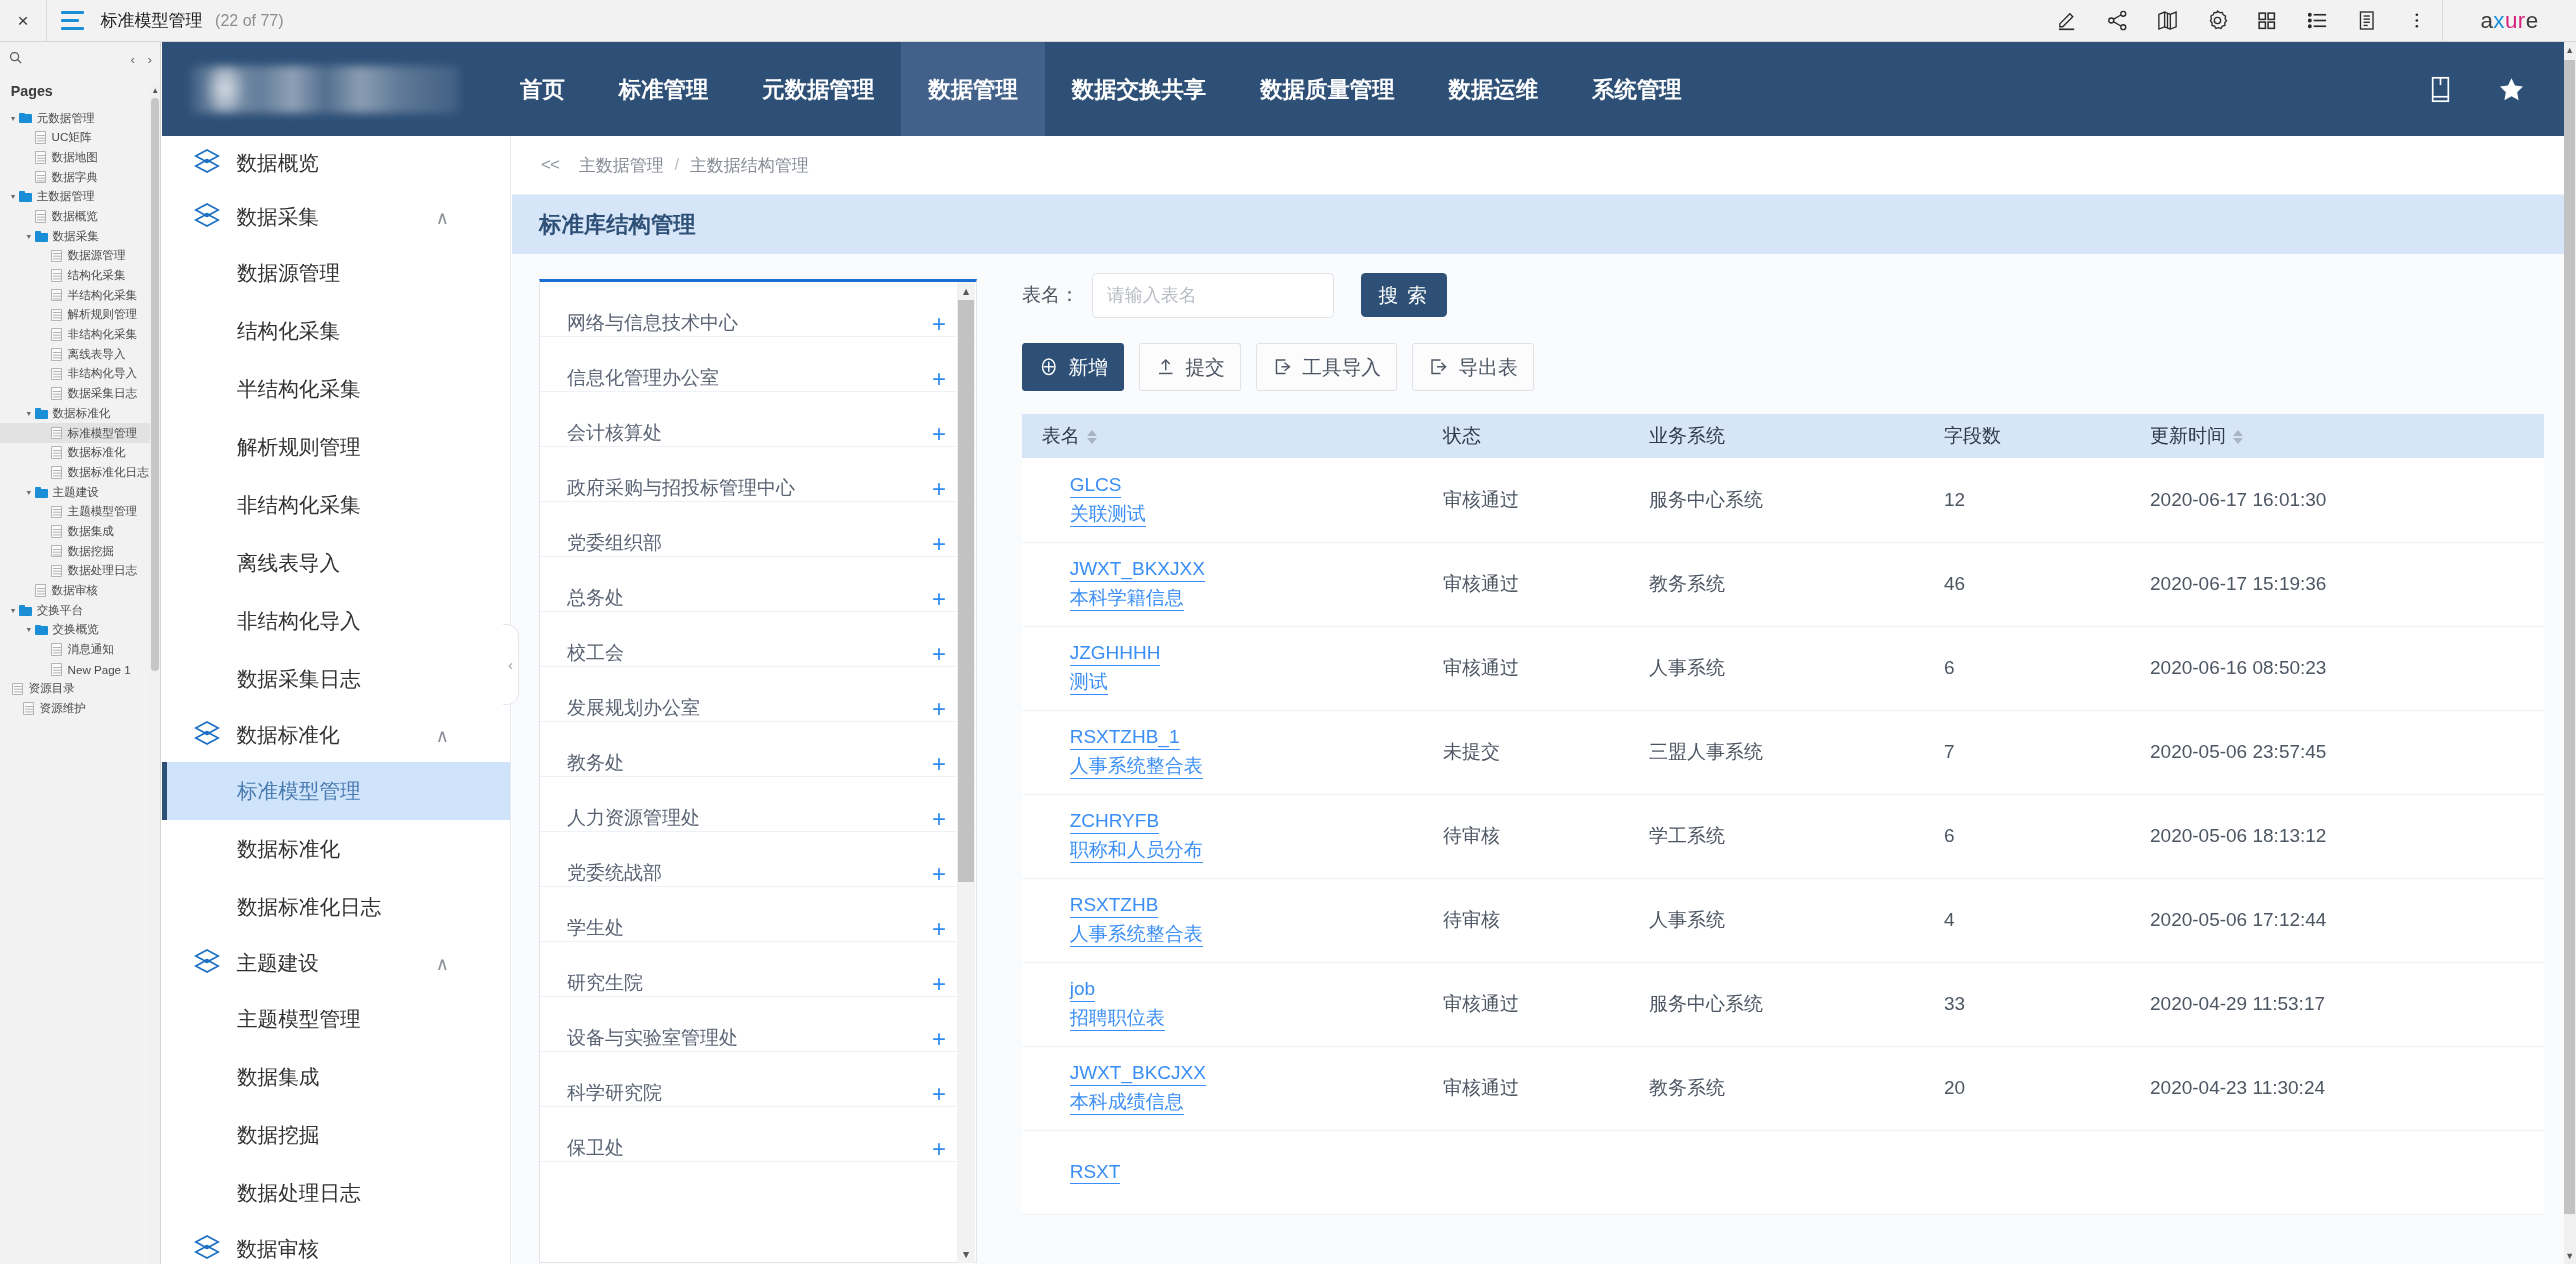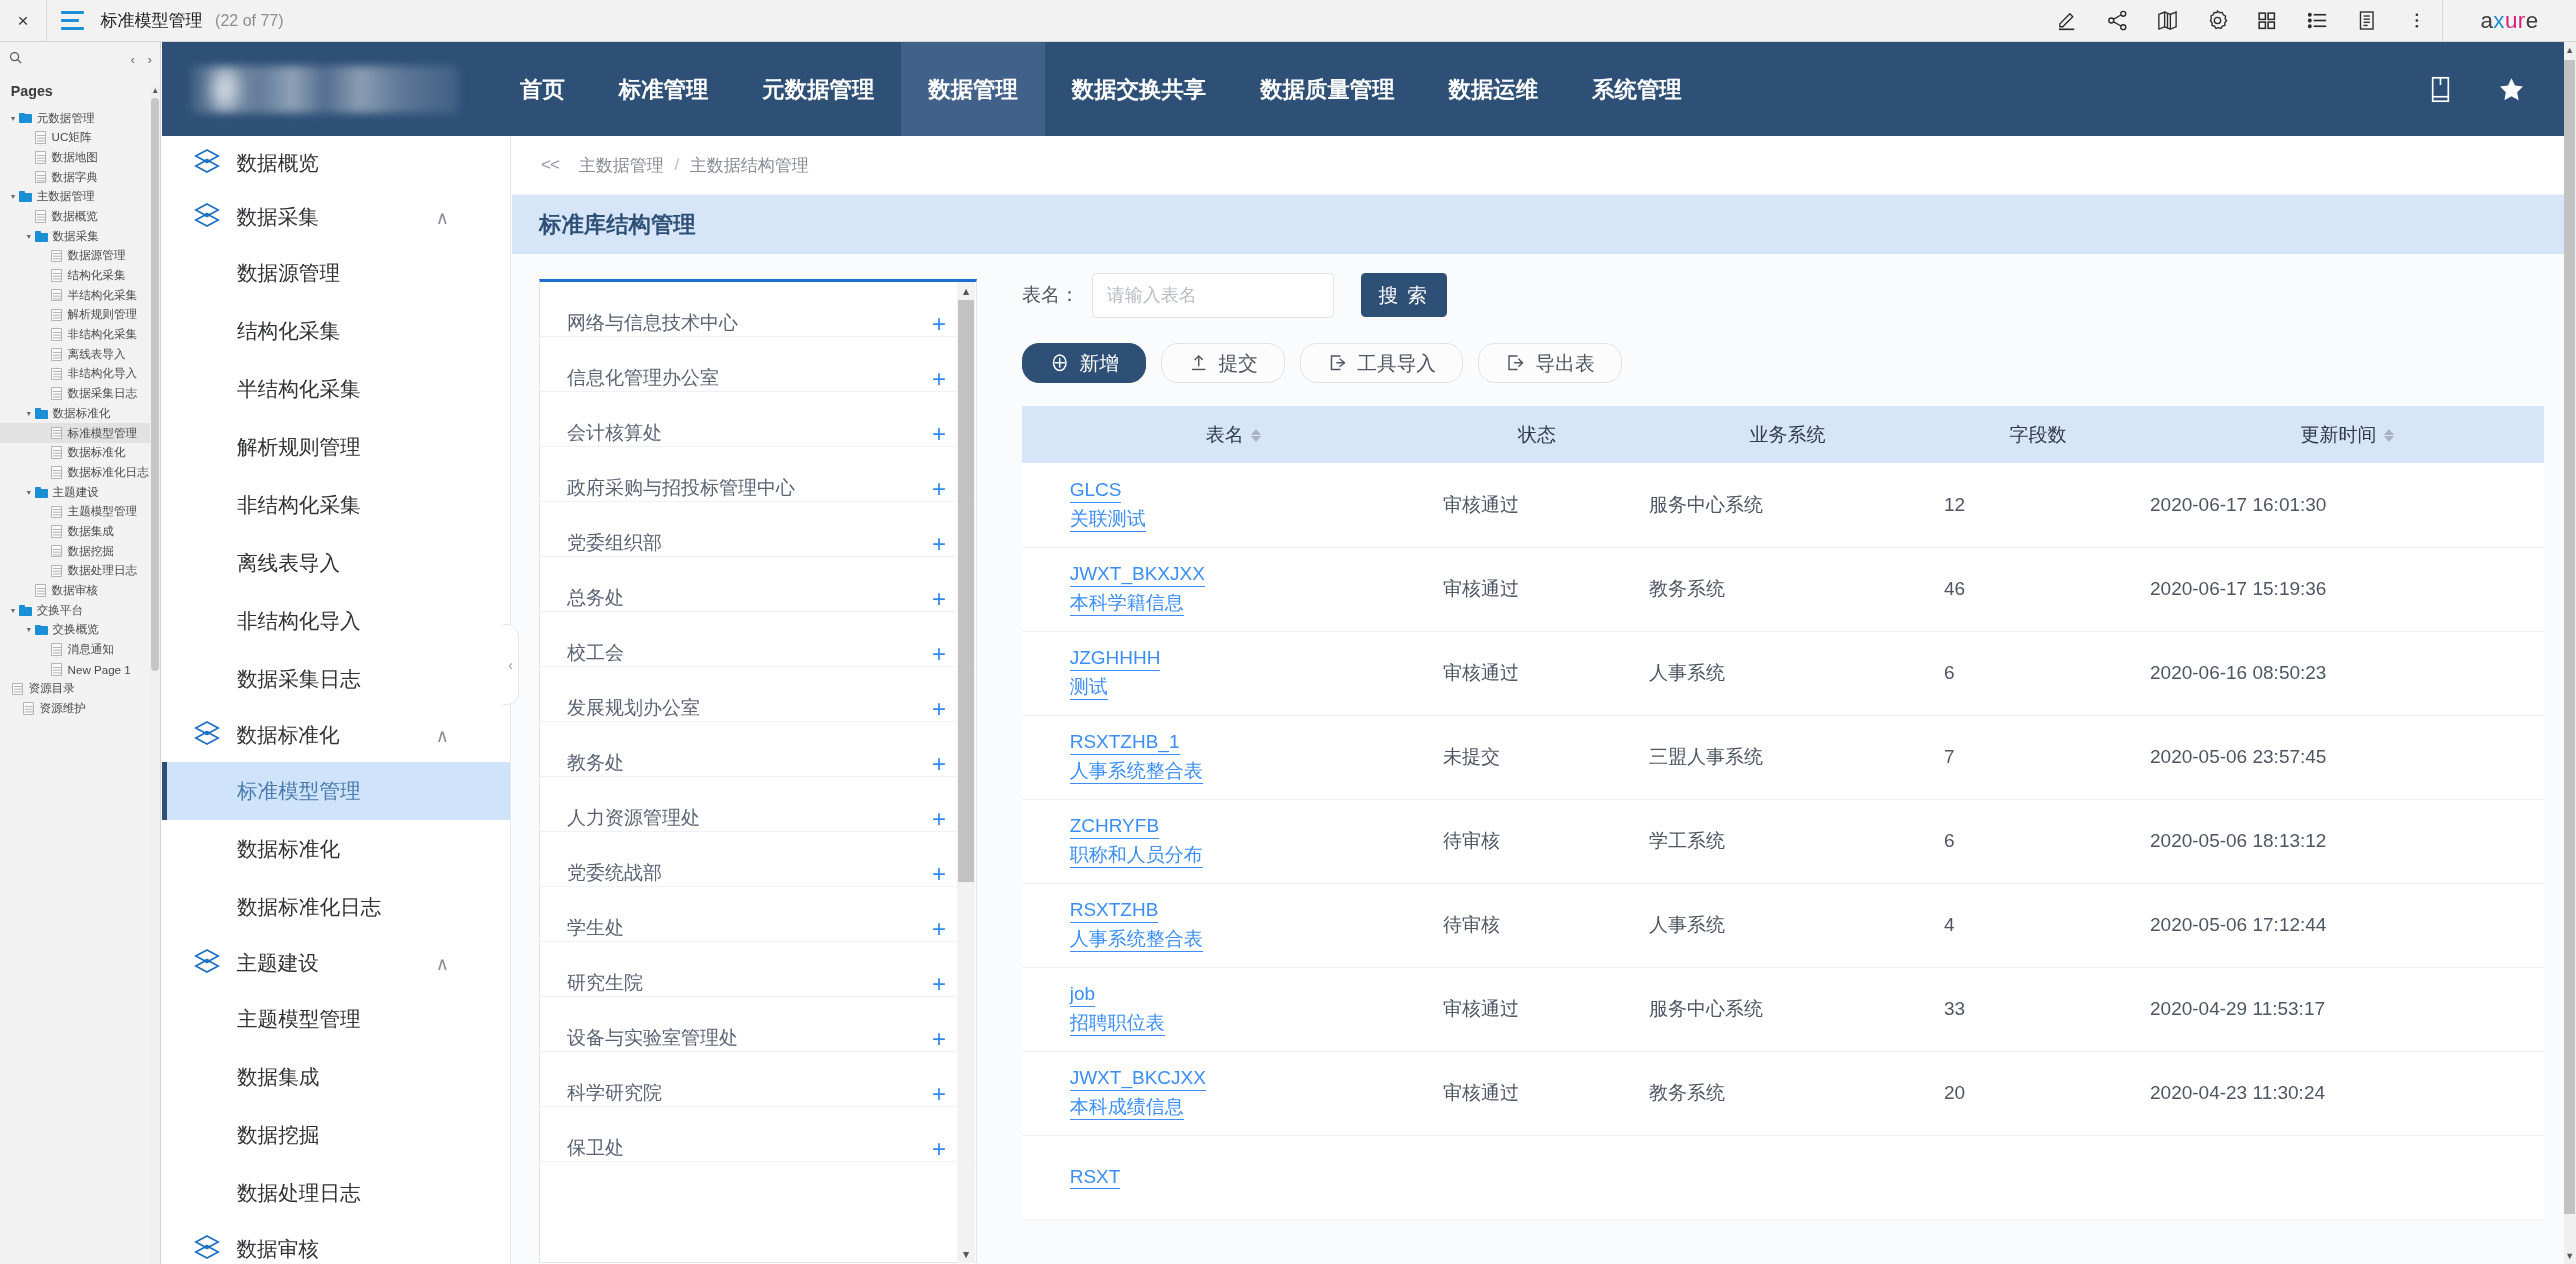--- a/index.html
+++ b/index.html
@@ -191,31 +191,31 @@
     font-family: "Liberation Sans", sans-serif;
   }
   #search-input::placeholder { color: #b8bcc4; }
   #search-btn {
     margin-left: 27px; height: 44px; min-width: 86px; padding: 0 18px;
     background: #2e5077; color: #fff; font-size: 19.7px; border: none; border-radius: 4.5px;
     letter-spacing: 1.8px; font-family: "Liberation Sans", sans-serif; cursor: pointer;
   }
   #action-row { display: flex; align-items: center; gap: 15px; margin-top: 23px; }
   .act-btn {
-    height: 40px; display: flex; align-items: center; gap: 9px; padding: 0 26px;
-    font-size: 19.7px; border-radius: 17px; border: 0.9px solid #dfe3e8; background: #fcfcfd; color: #4d5663;
+    height: 48px; display: flex; align-items: center; gap: 9px; padding: 0 15px;
+    font-size: 19.7px; border-radius: 3px; border: 0.9px solid #dfe3e8; background: #fcfcfd; color: #4d5663;
     white-space: nowrap; cursor: pointer; font-family: "Liberation Sans", sans-serif;
   }
   .act-btn.primary { background: #2e5077; border-color: #2e5077; color: #ffffff; }
   .act-btn svg { display: block; }
 
   
   #data-table { margin-top: 23px; width: 1521px; border-collapse: collapse; table-layout: fixed; }
   #data-table thead th {
-    background: #d6e5f7; height: 57px; text-align: center; font-size: 19px; color: #2f3b4c;
+    background: #d6e5f7; height: 44px; text-align: left; font-size: 19px; color: #2f3b4c;
     font-weight: normal; padding-left: 18px;
   }
   #data-table thead th:first-child { padding-left: 19.7px; }
   .sorter { display: inline-flex; flex-direction: column; margin-left: 7.2px; vertical-align: middle; gap: 1.8px; }
   .sorter i { display: block; width: 0; height: 0; border-left: 5.4px solid transparent; border-right: 5.4px solid transparent; }
   .sorter .up { border-bottom: 6.3px solid #a9b4c2; }
   .sorter .dn { border-top: 6.3px solid #a9b4c2; }
   #data-table tbody td {
     height: 84px; font-size: 19px; color: #4d5663; border-bottom: 0.9px solid #eef1f5;
     padding-left: 18px; vertical-align: middle; background: #ffffff;

